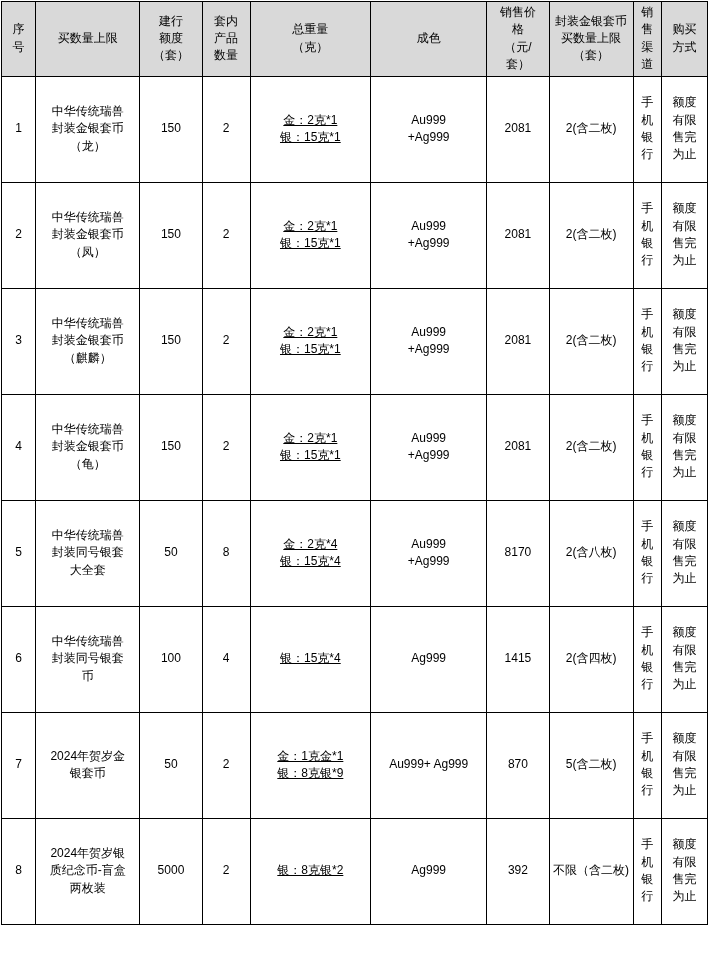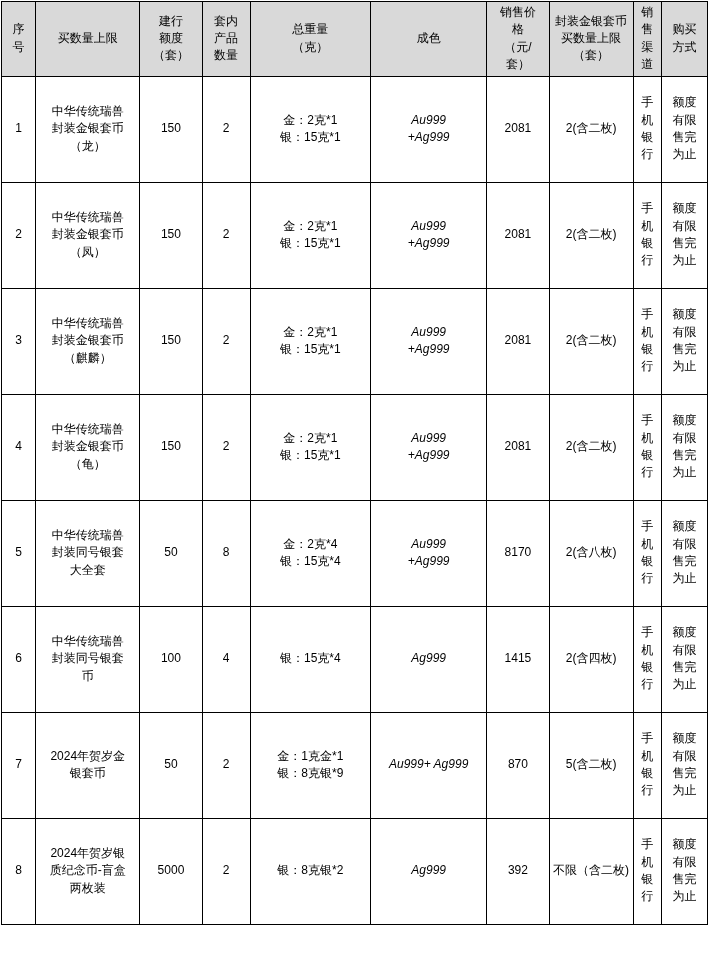--- a/index.html
+++ b/index.html
@@ -57,25 +57,25 @@
   td.body-seq { font-size: 12px; }
   td.body-name {
     font-size: 12px;
     line-height: 1.75;
     padding: 6px 6px;
   }
   td.body-weight {
     font-size: 12px;
     line-height: 1.9;
     padding: 6px 4px;
+    text-decoration: underline;
   }
   td.body-fine {
     font-size: 12px;
     line-height: 1.6;
-    font-style: italic;
   }
   td.body-chan, td.body-buy {
     font-size: 12px;
     line-height: 1.65;
     padding: 4px 2px;
   }
   .cell-lines > div { white-space: nowrap; }
   .name-lines > div { white-space: nowrap; }
   tbody tr { height: 106px; }
 </style>

